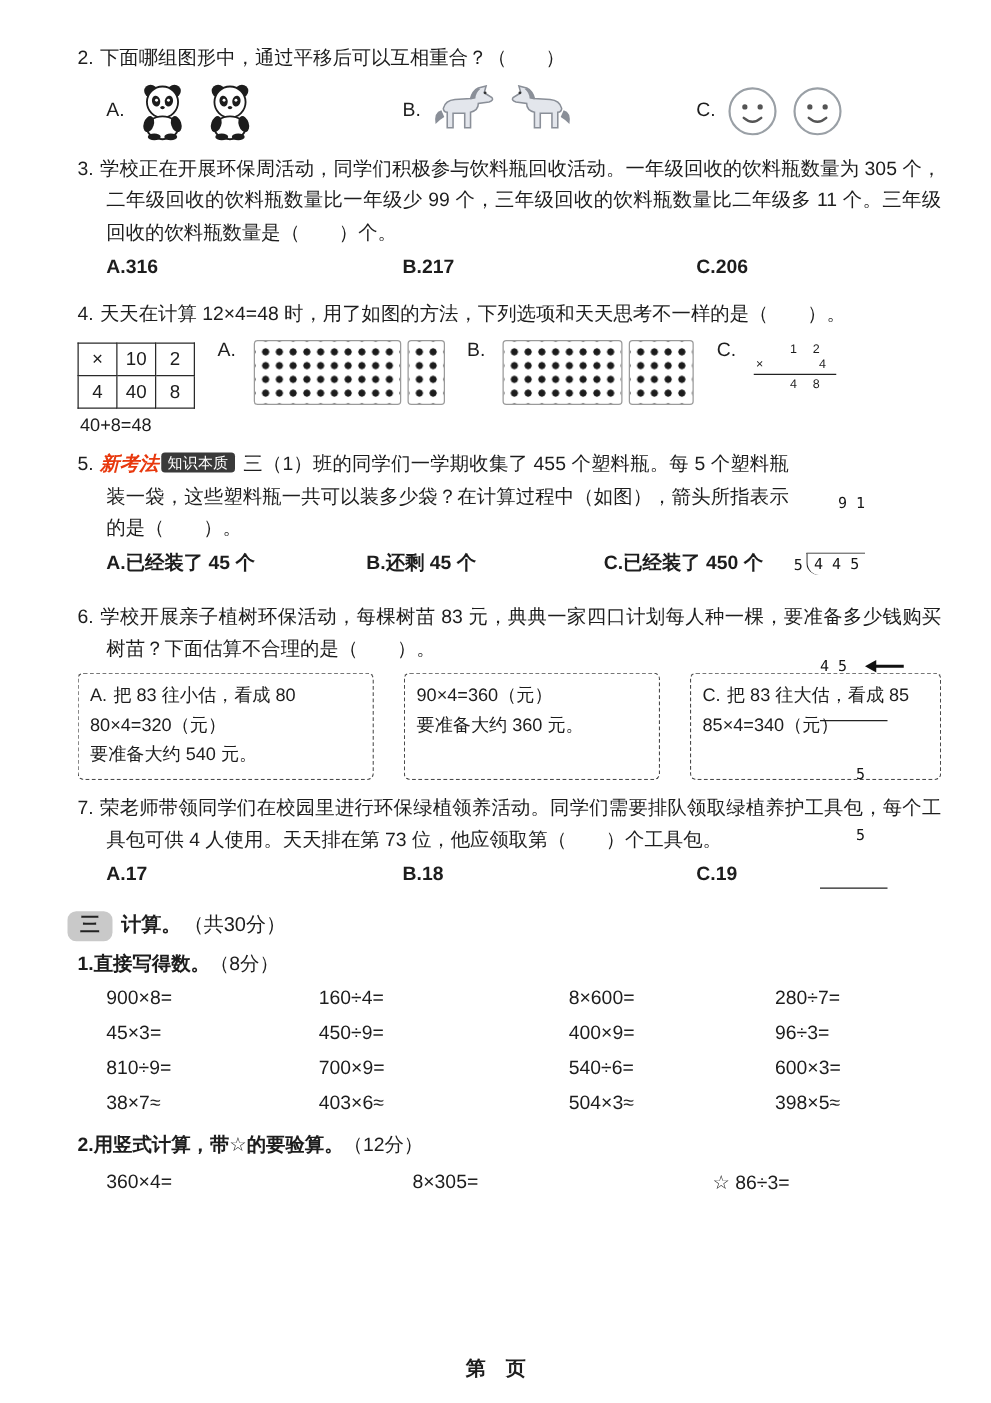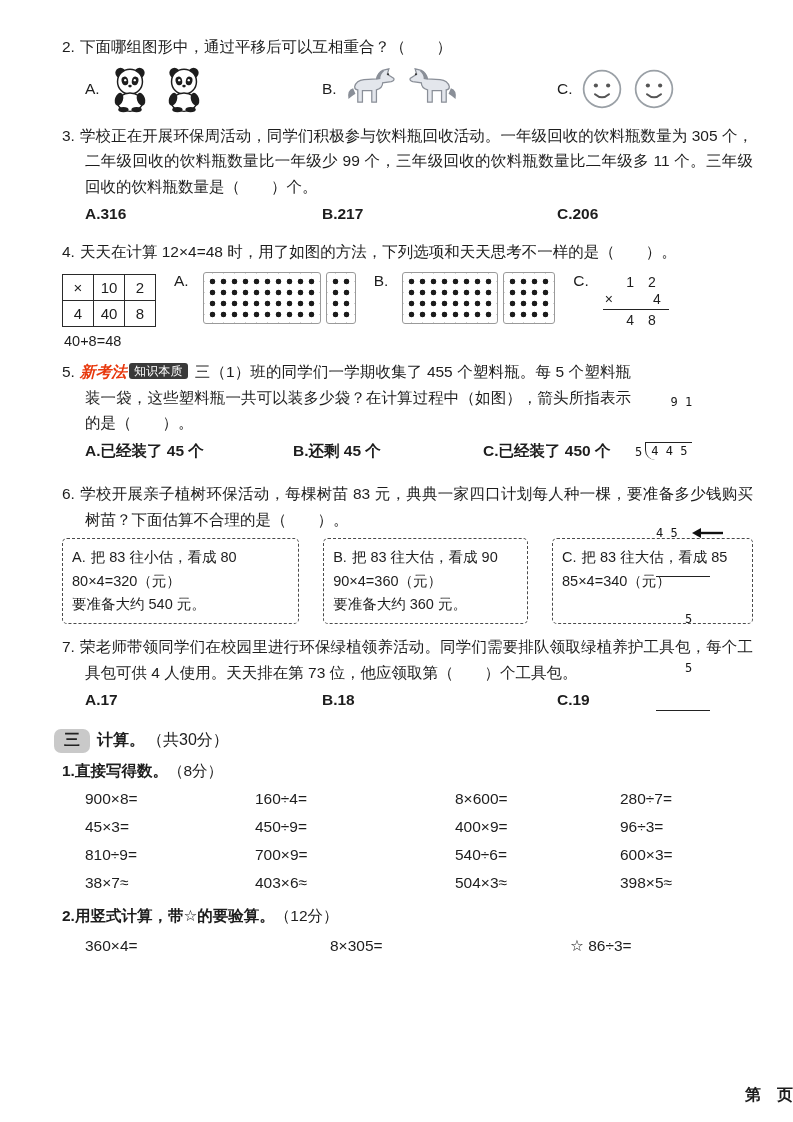--- a/index.html
+++ b/index.html
@@ -24,21 +24,21 @@
   .q4-fig{display:flex;align-items:flex-start;margin:8px 0 2px 0;gap:18px;}
   .mini-table{border-collapse:collapse;margin-top:2px;}
   .mini-table td{border:1.5px solid #2a2a2a;width:30px;height:25px;text-align:center;font-size:15px;padding:0;}
   .mini-caption{margin-top:6px;font-size:14.5px;padding-left:2px;}
   .q4-opt{display:flex;align-items:flex-start;gap:6px;}
   .dots-pair{display:flex;gap:5px;align-items:flex-start;}
   .dot-grid{display:inline-block;border:1px solid #9a9a9a;border-radius:3px;padding:3px;
     background-origin:content-box;background-repeat:repeat;
     background-image:radial-gradient(circle,#1c1c1c 2.6px,transparent 3.1px);background-size:11px 11px;
     box-sizing:content-box;}
-  .vmul{width:66px;font-size:14px;margin-top:2px;}
+  .vmul{width:66px;font-size:10px;margin-top:2px;}
   .vm-top{text-align:right;padding-right:8px;letter-spacing:5px;}
   .vm-mid{display:flex;justify-content:space-between;border-bottom:1.6px solid #222;padding:1px 8px 2px 2px;}
   .vm-res{text-align:right;padding-right:8px;letter-spacing:5px;padding-top:2px;}
   
   .q5-wrap{position:relative;min-height:112px;}
   .q5-text{padding-right:122px;}
   .badge-red{color:var(--accent-red,#e8380d);font-weight:bold;font-style:italic;margin-right:2px;}
   .badge-dark{background:var(--badge-dark,#3a3a3a);color:#fff;font-size:12px;padding:1px 5px;border-radius:3px;
     margin-right:7px;position:relative;top:-2px;font-style:normal;}
   .ldiv{position:absolute;top:2px;right:0;width:118px;font-family:"DejaVu Sans Mono",monospace;
@@ -61,21 +61,21 @@
   
   .sec-head{margin:14px 0 8px -8px;display:flex;align-items:center;font-size:16px;}
   .sec-pill{background:var(--pill-gray,#c9c9c9);color:#222;border-radius:7px;padding:1px 10px 2px;font-weight:bold;margin-right:7px;}
   .sec-title{font-weight:bold;margin-right:2px;}
   .sub-title{margin:2px 0 4px 0;}
   .sub-title b{font-weight:bold;}
   .calc-grid{display:grid;grid-template-columns:170px 200px 165px 1fr;row-gap:10px;margin:8px 0 14px 23px;}
   .vcalc-row{display:flex;margin:10px 0 0 23px;}
   .vcalc-row .vc1{width:245px;}
   .vcalc-row .vc2{width:240px;}
-  .footer{position:absolute;left:0;bottom:16px;width:100%;text-align:right;font-weight:bold;font-size:16px;font-family:Liberation Mono, monospace;}
+  .footer{position:absolute;left:0;bottom:16px;width:100%;text-align:center;font-weight:bold;font-size:16px;font-family:Liberation Mono, monospace;}
 </style>
 </head>
 <body>
 
 <svg width="0" height="0" style="position:absolute" aria-hidden="true">
   <defs>
     <symbol id="sym-panda" viewBox="0 0 60 64">
       <circle cx="17" cy="10" r="7" fill="#1d1d1d"></circle>
       <circle cx="43" cy="10" r="7" fill="#1d1d1d"></circle>
       <circle cx="30" cy="22" r="17" fill="#fff" stroke="#1d1d1d" stroke-width="2"></circle>
@@ -236,21 +236,20 @@
 
   <section class="q">
     <p class="q-text"><span class="q-num">6.</span><span>学校开展亲子植树环保活动，每棵树苗 83 元，典典一家四口计划每人种一棵，要准备多少钱购买树苗？下面估算不合理的是（　　）。</span></p>
     <div class="q6-row">
       <div class="est-box a">
         <div><span class="est-label">A.</span><span>把 83 往小估，看成 80</span></div>
         <div>80×4=320（元）</div>
         <div>要准备大约 540 元。</div>
       </div>
       <div class="est-box b">
-        <div><span class="est-label">B.</span><span>把 83 往大估，看成 90</span></div>
         <div>90×4=360（元）</div>
         <div>要准备大约 360 元。</div>
       </div>
       <div class="est-box c">
         <div><span class="est-label">C.</span><span>把 83 往大估，看成 85</span></div>
         <div>85×4=340（元）</div>
       </div>
     </div>
   </section>
 

